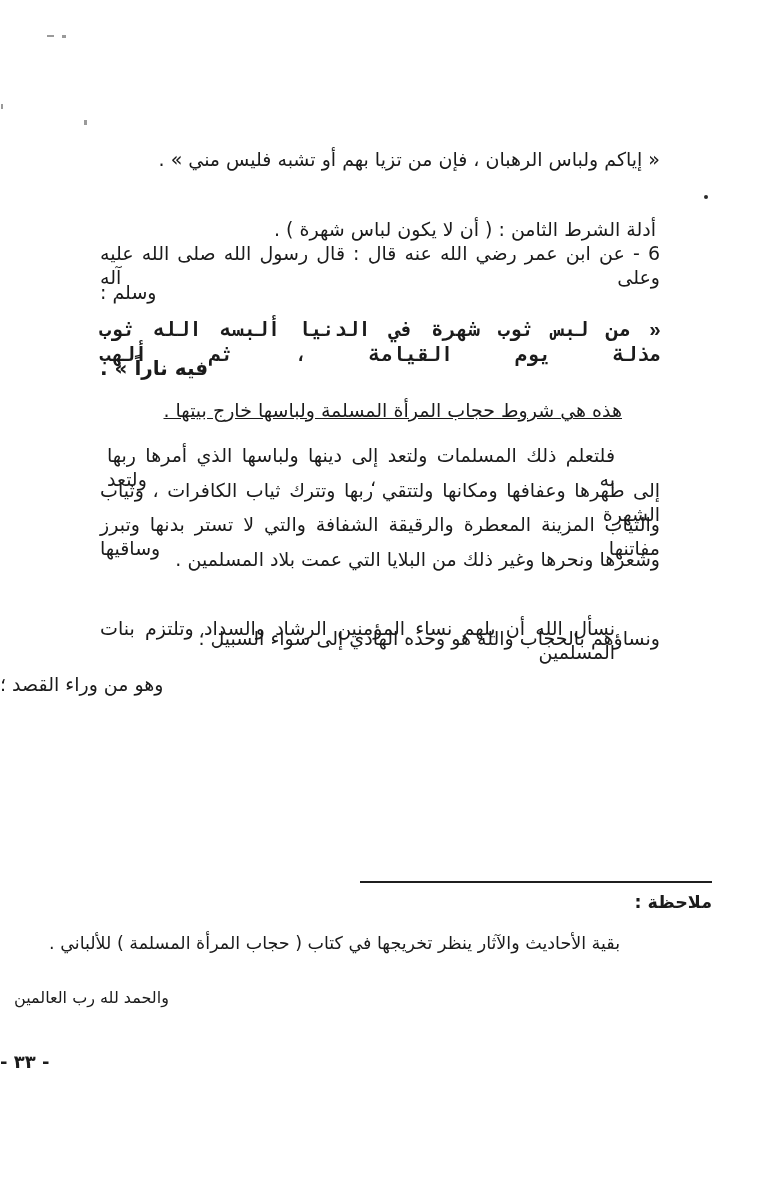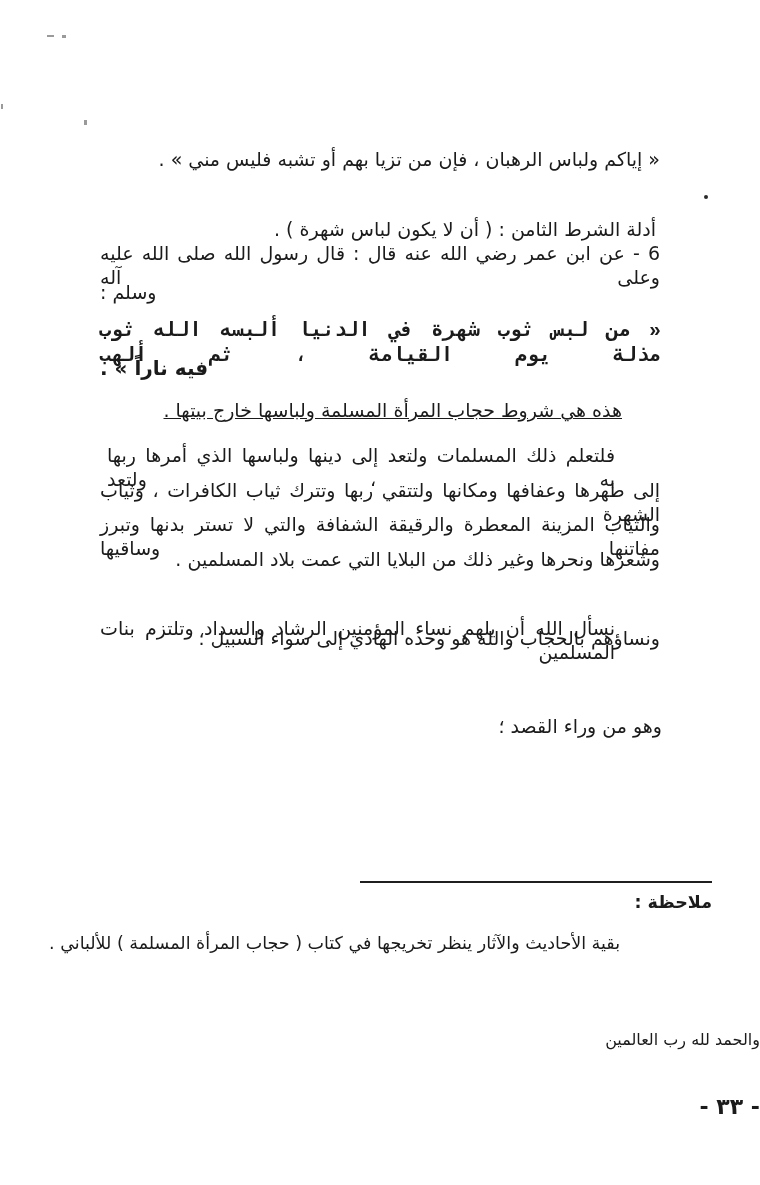--- a/index.html
+++ b/index.html
@@ -33,41 +33,40 @@
     word-spacing: 1px;
   }
   .bold {
     font-weight: 700;
     font-size: 20px;
   }
   .small {
     font-size: 17px;
   }
   .center {
-    text-align: right;
+    text-align: left;
     white-space: nowrap;
-    margin-top: 42px;
   }
   .rule {
     position: absolute;
     background: #1f1f1f;
   }
   .dot {
     position: absolute;
     border-radius: 50%;
     background: #2a2a2a;
   }
   .speck {
     position: absolute;
     background: #9a9a9a;
   }
   .pagenum {
     letter-spacing: 2px;
     font-weight: 700;
-    font-size: 22px;
+    font-size: 18px;
   }
 </style>
 </head>
 <body>
 
 <div class="page">
 
   <div class="speck" style="left:47px; top:35px; width:7px; height:2px;"></div>
   <div class="speck" style="left:62px; top:35px; width:4px; height:3px;"></div>
   <div class="speck" style="left:84px; top:120px; width:3px; height:5px;"></div>

